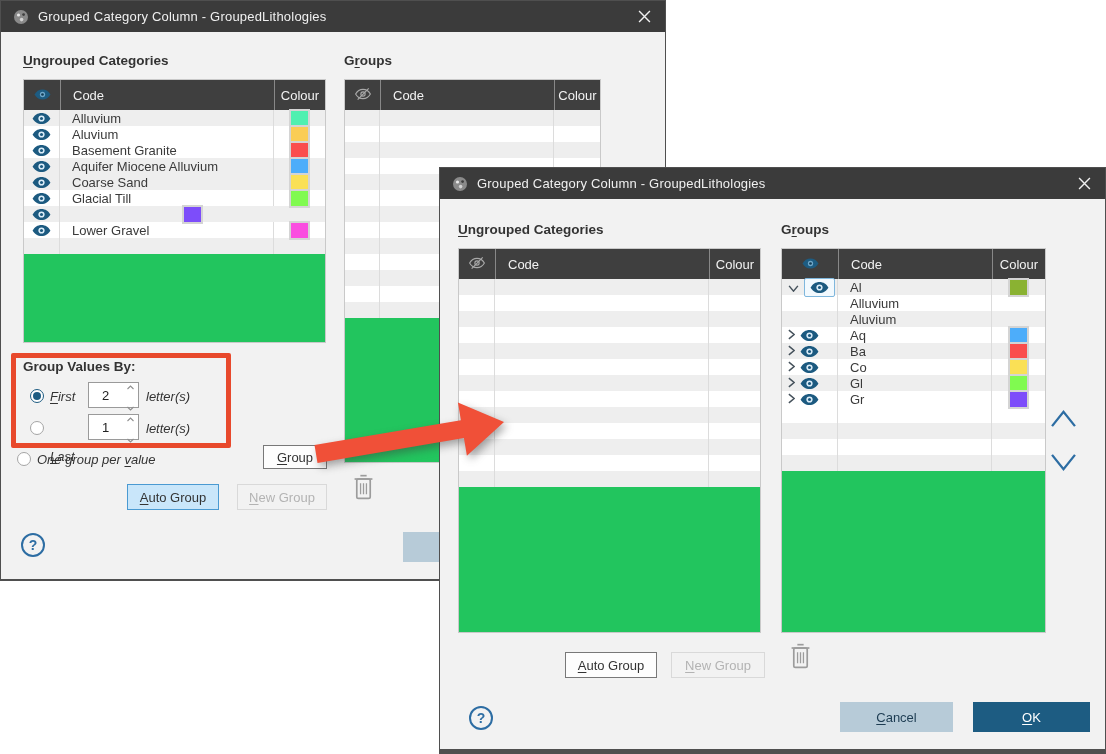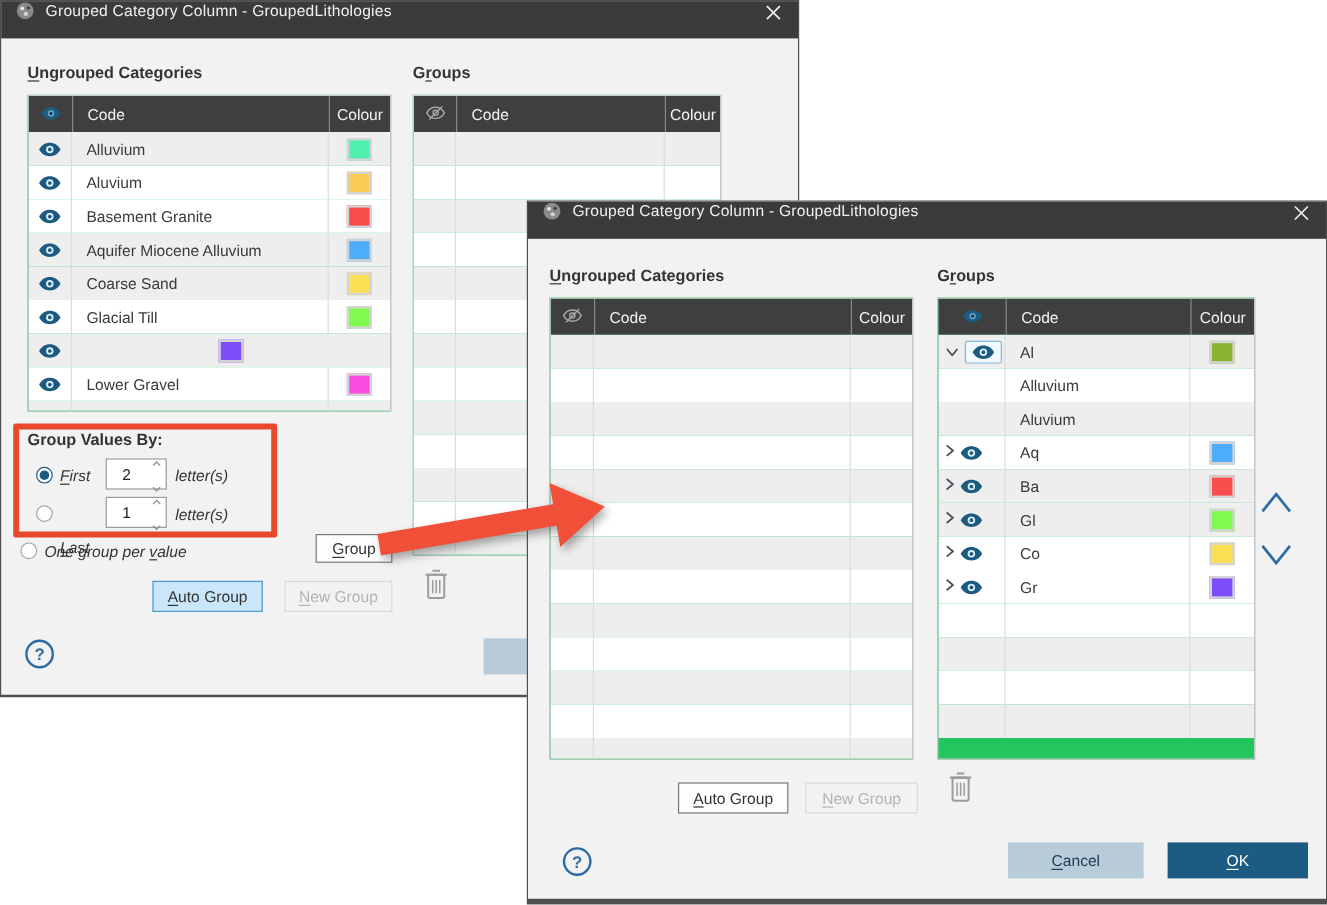--- a/index.html
+++ b/index.html
@@ -1,35 +1,35 @@
 <!DOCTYPE html>
 <html><head>
 <meta charset="utf-8">
 <style>
   * { margin:0; padding:0; box-sizing:border-box; }
   body { font-family:"Liberation Sans", sans-serif; background:#fff; }
   .stage { position:relative; width:1106px; height:754px; background:#fff; overflow:hidden; }
 
   .dialog { position:absolute; background:#f2f2f2; border:1px solid #4f4f4f; }
   .titlebar { position:absolute; left:0; top:0; right:0; height:31px; background:#3b3b3b;
-              display:flex; padding:0 12px; gap:9px; }
+              display:flex; align-items:center; padding:0 12px; gap:9px; }
   .title { color:#f0f0f0; font-size:13px; letter-spacing:.2px; }
   .close { margin-left:auto; width:18px; height:18px; display:flex; align-items:center; justify-content:center; }
 
   .seclabel { position:absolute; font-size:13.5px; font-weight:bold; color:#333; }
   .seclabel u, .flabel u, .btn u { text-decoration:underline; text-underline-offset:2px; }
 
   .t { position:absolute; background:#22c55e; border:1px solid #c9c9c9; overflow:hidden; }
   .thead { display:flex; height:30px; background:#3f3f3f; color:#f2f2f2; font-size:13px; }
   .hc { display:flex; align-items:center; height:100%; }
   .hc + .hc { border-left:1px solid #888; }
   .hc.h1 { justify-content:center; }
   .hc.h2 { padding-left:12px; }
   .hc.h3 { justify-content:center; flex:1; }
-  .trow { display:flex; height:28px; background:#fff; }
+  .trow { display:flex; height:16px; background:#fff; }
   .trow.alt { background:#eeeeee; }
   .cell { display:flex; align-items:center; height:100%; }
   .c1 { justify-content:center; gap:5px; border-right:1px solid #dcdcdc; }
   .c2 { padding-left:12px; font-size:13px; color:#3a3a3a; border-right:1px solid #dcdcdc;
         white-space:nowrap; overflow:hidden; }
   .c3 { justify-content:center; flex:1; }
   .d1u .c1, .d2u .c1 { width:36px; } .d1u .c2, .d2u .c2 { width:214px; }
   .d1g .c1 { width:35px; } .d1g .c2 { width:174px; }
   .d2g .c1 { width:56px; justify-content:flex-start; padding-left:6px; }
   .d2g .c2 { width:154px; }
@@ -538,54 +538,54 @@
                   <circle cx="11" cy="7" r="3.6" fill="#ddeefa"></circle>
                   <circle cx="11" cy="7" r="1.8" fill="#1c5a80"></circle>
                 </svg>
               </span>
             </div>
             <div class="cell c2">Ba</div>
             <div class="cell c3">
               <span class="swatch" style="background: rgb(250, 77, 77);"></span>
             </div>
           </div>
-          <div class="trow alt">
+          <div class="trow">
             <div class="cell c1">
               <span><svg width="7" height="11" viewBox="0 0 8 12">
                   <polyline points="1,1 7,6 1,11" fill="none" stroke="#46525c" stroke-width="1.7"></polyline>
                 </svg></span>
               <span class="eyewrap">
                 <svg width="19" height="13" viewBox="0 0 22 14">
                   <path d="M11 .5C6.6.5 2.7 3 .7 7c2 4 5.9 6.5 10.3 6.5S19.3 11 21.3 7C19.3 3 15.4.5 11 .5z" fill="#1c5a80"></path>
                   <circle cx="11" cy="7" r="3.6" fill="#ddeefa"></circle>
                   <circle cx="11" cy="7" r="1.8" fill="#1c5a80"></circle>
                 </svg>
               </span>
             </div>
-            <div class="cell c2">Gl</div>
-            <div class="cell c3">
-              <span class="swatch" style="background: rgb(128, 250, 80);"></span>
-            </div>
-          </div>
-          <div class="trow">
+            <div class="cell c2">Co</div>
+            <div class="cell c3">
+              <span class="swatch" style="background: rgb(250, 224, 85);"></span>
+            </div>
+          </div>
+          <div class="trow alt">
             <div class="cell c1">
               <span><svg width="7" height="11" viewBox="0 0 8 12">
                   <polyline points="1,1 7,6 1,11" fill="none" stroke="#46525c" stroke-width="1.7"></polyline>
                 </svg></span>
               <span class="eyewrap">
                 <svg width="19" height="13" viewBox="0 0 22 14">
                   <path d="M11 .5C6.6.5 2.7 3 .7 7c2 4 5.9 6.5 10.3 6.5S19.3 11 21.3 7C19.3 3 15.4.5 11 .5z" fill="#1c5a80"></path>
                   <circle cx="11" cy="7" r="3.6" fill="#ddeefa"></circle>
                   <circle cx="11" cy="7" r="1.8" fill="#1c5a80"></circle>
                 </svg>
               </span>
             </div>
-            <div class="cell c2">Co</div>
-            <div class="cell c3">
-              <span class="swatch" style="background: rgb(250, 224, 85);"></span>
+            <div class="cell c2">Gl</div>
+            <div class="cell c3">
+              <span class="swatch" style="background: rgb(128, 250, 80);"></span>
             </div>
           </div>
           <div class="trow">
             <div class="cell c1">
               <span><svg width="7" height="11" viewBox="0 0 8 12">
                   <polyline points="1,1 7,6 1,11" fill="none" stroke="#46525c" stroke-width="1.7"></polyline>
                 </svg></span>
               <span class="eyewrap">
                 <svg width="19" height="13" viewBox="0 0 22 14">
                   <path d="M11 .5C6.6.5 2.7 3 .7 7c2 4 5.9 6.5 10.3 6.5S19.3 11 21.3 7C19.3 3 15.4.5 11 .5z" fill="#1c5a80"></path>

